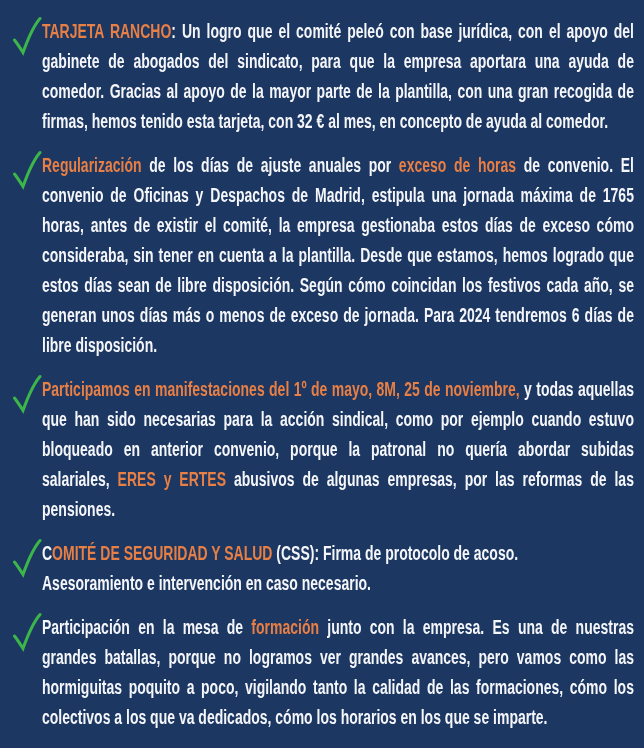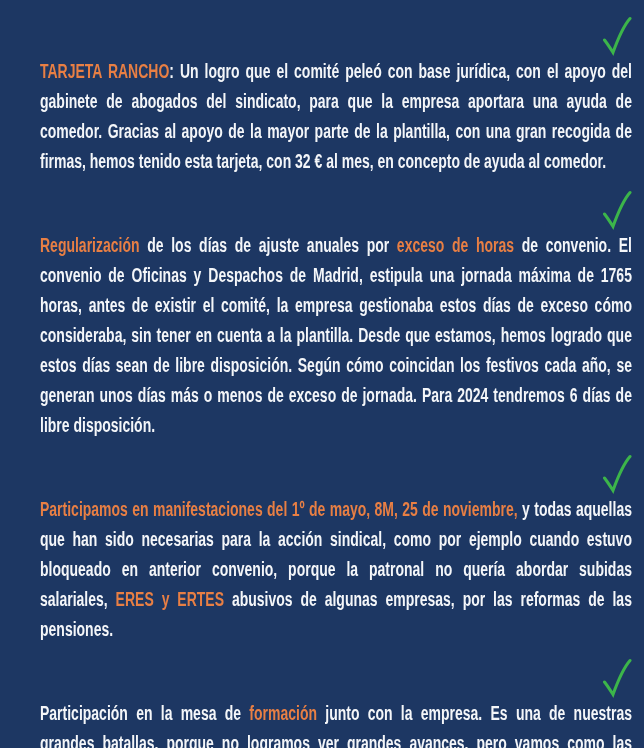--- a/index.html
+++ b/index.html
@@ -14,23 +14,22 @@
     width:644px;height:748px;margin:0;
     background:var(--bg);
     font-family:"Liberation Sans","DejaVu Sans",sans-serif;
   }
   .page{
     width:644px;height:748px;
     padding:16px 12px 6px 12px;
   }
   .bullet{
     display:flex;
-    align-items:flex-end;
+    align-items:flex-start;
     margin-bottom:14px;
-    flex-direction:column;
   }
   .check{
     flex:0 0 30px;
     width:30px;height:40px;
     margin-top:0;
   }
   .check svg{display:block;}
   .text-outer{
     width:592px;
   }
@@ -79,20 +78,30 @@
     <span class="check">
       <svg width="30" height="40" viewBox="0 0 30 40" aria-hidden="true">
         <path d="M2.5 24 C6 28.5 8.5 32.5 11 36.5 C15.5 24 21 10.5 28 2.5" fill="none" stroke="var(--check)" stroke-width="3" stroke-linecap="round"></path>
       </svg>
     </span>
     <div class="text-outer">
       <p class="text-inner"><span class="seg accent">Participamos en manifestaciones del 1º de mayo, 8M, 25 de noviembre,</span><span class="seg"> y todas aquellas que han sido necesarias para la acción sindical, como por ejemplo cuando estuvo bloqueado en anterior convenio, porque la patronal no quería abordar subidas salariales, </span><span class="seg accent">ERES y ERTES</span><span class="seg"> abusivos de algunas empresas, por las reformas de las pensiones.</span></p>
     </div>
   </div>
 
+  <div class="bullet">
+    <span class="check">
+      <svg width="30" height="40" viewBox="0 0 30 40" aria-hidden="true">
+        <path d="M2.5 24 C6 28.5 8.5 32.5 11 36.5 C15.5 24 21 10.5 28 2.5" fill="none" stroke="var(--check)" stroke-width="3" stroke-linecap="round"></path>
+      </svg>
+    </span>
+    <div class="text-outer">
+      <p class="text-inner"><span class="seg">C</span><span class="seg accent">OMITÉ DE SEGURIDAD Y SALUD</span><span class="seg"> (CSS): Firma de protocolo de acoso.</span><br><span class="seg">Asesoramiento e intervención en caso necesario.</span></p>
+    </div>
+  </div>
 
   <div class="bullet">
     <span class="check">
       <svg width="30" height="40" viewBox="0 0 30 40" aria-hidden="true">
         <path d="M2.5 24 C6 28.5 8.5 32.5 11 36.5 C15.5 24 21 10.5 28 2.5" fill="none" stroke="var(--check)" stroke-width="3" stroke-linecap="round"></path>
       </svg>
     </span>
     <div class="text-outer">
       <p class="text-inner"><span class="seg">Participación en la mesa de </span><span class="seg accent">formación</span><span class="seg"> junto con la empresa. Es una de nuestras grandes batallas, porque no logramos ver grandes avances, pero vamos como las hormiguitas poquito a poco, vigilando tanto la calidad de las formaciones, cómo los colectivos a los que va dedicados, cómo los horarios en los que se imparte.</span></p>
     </div>

